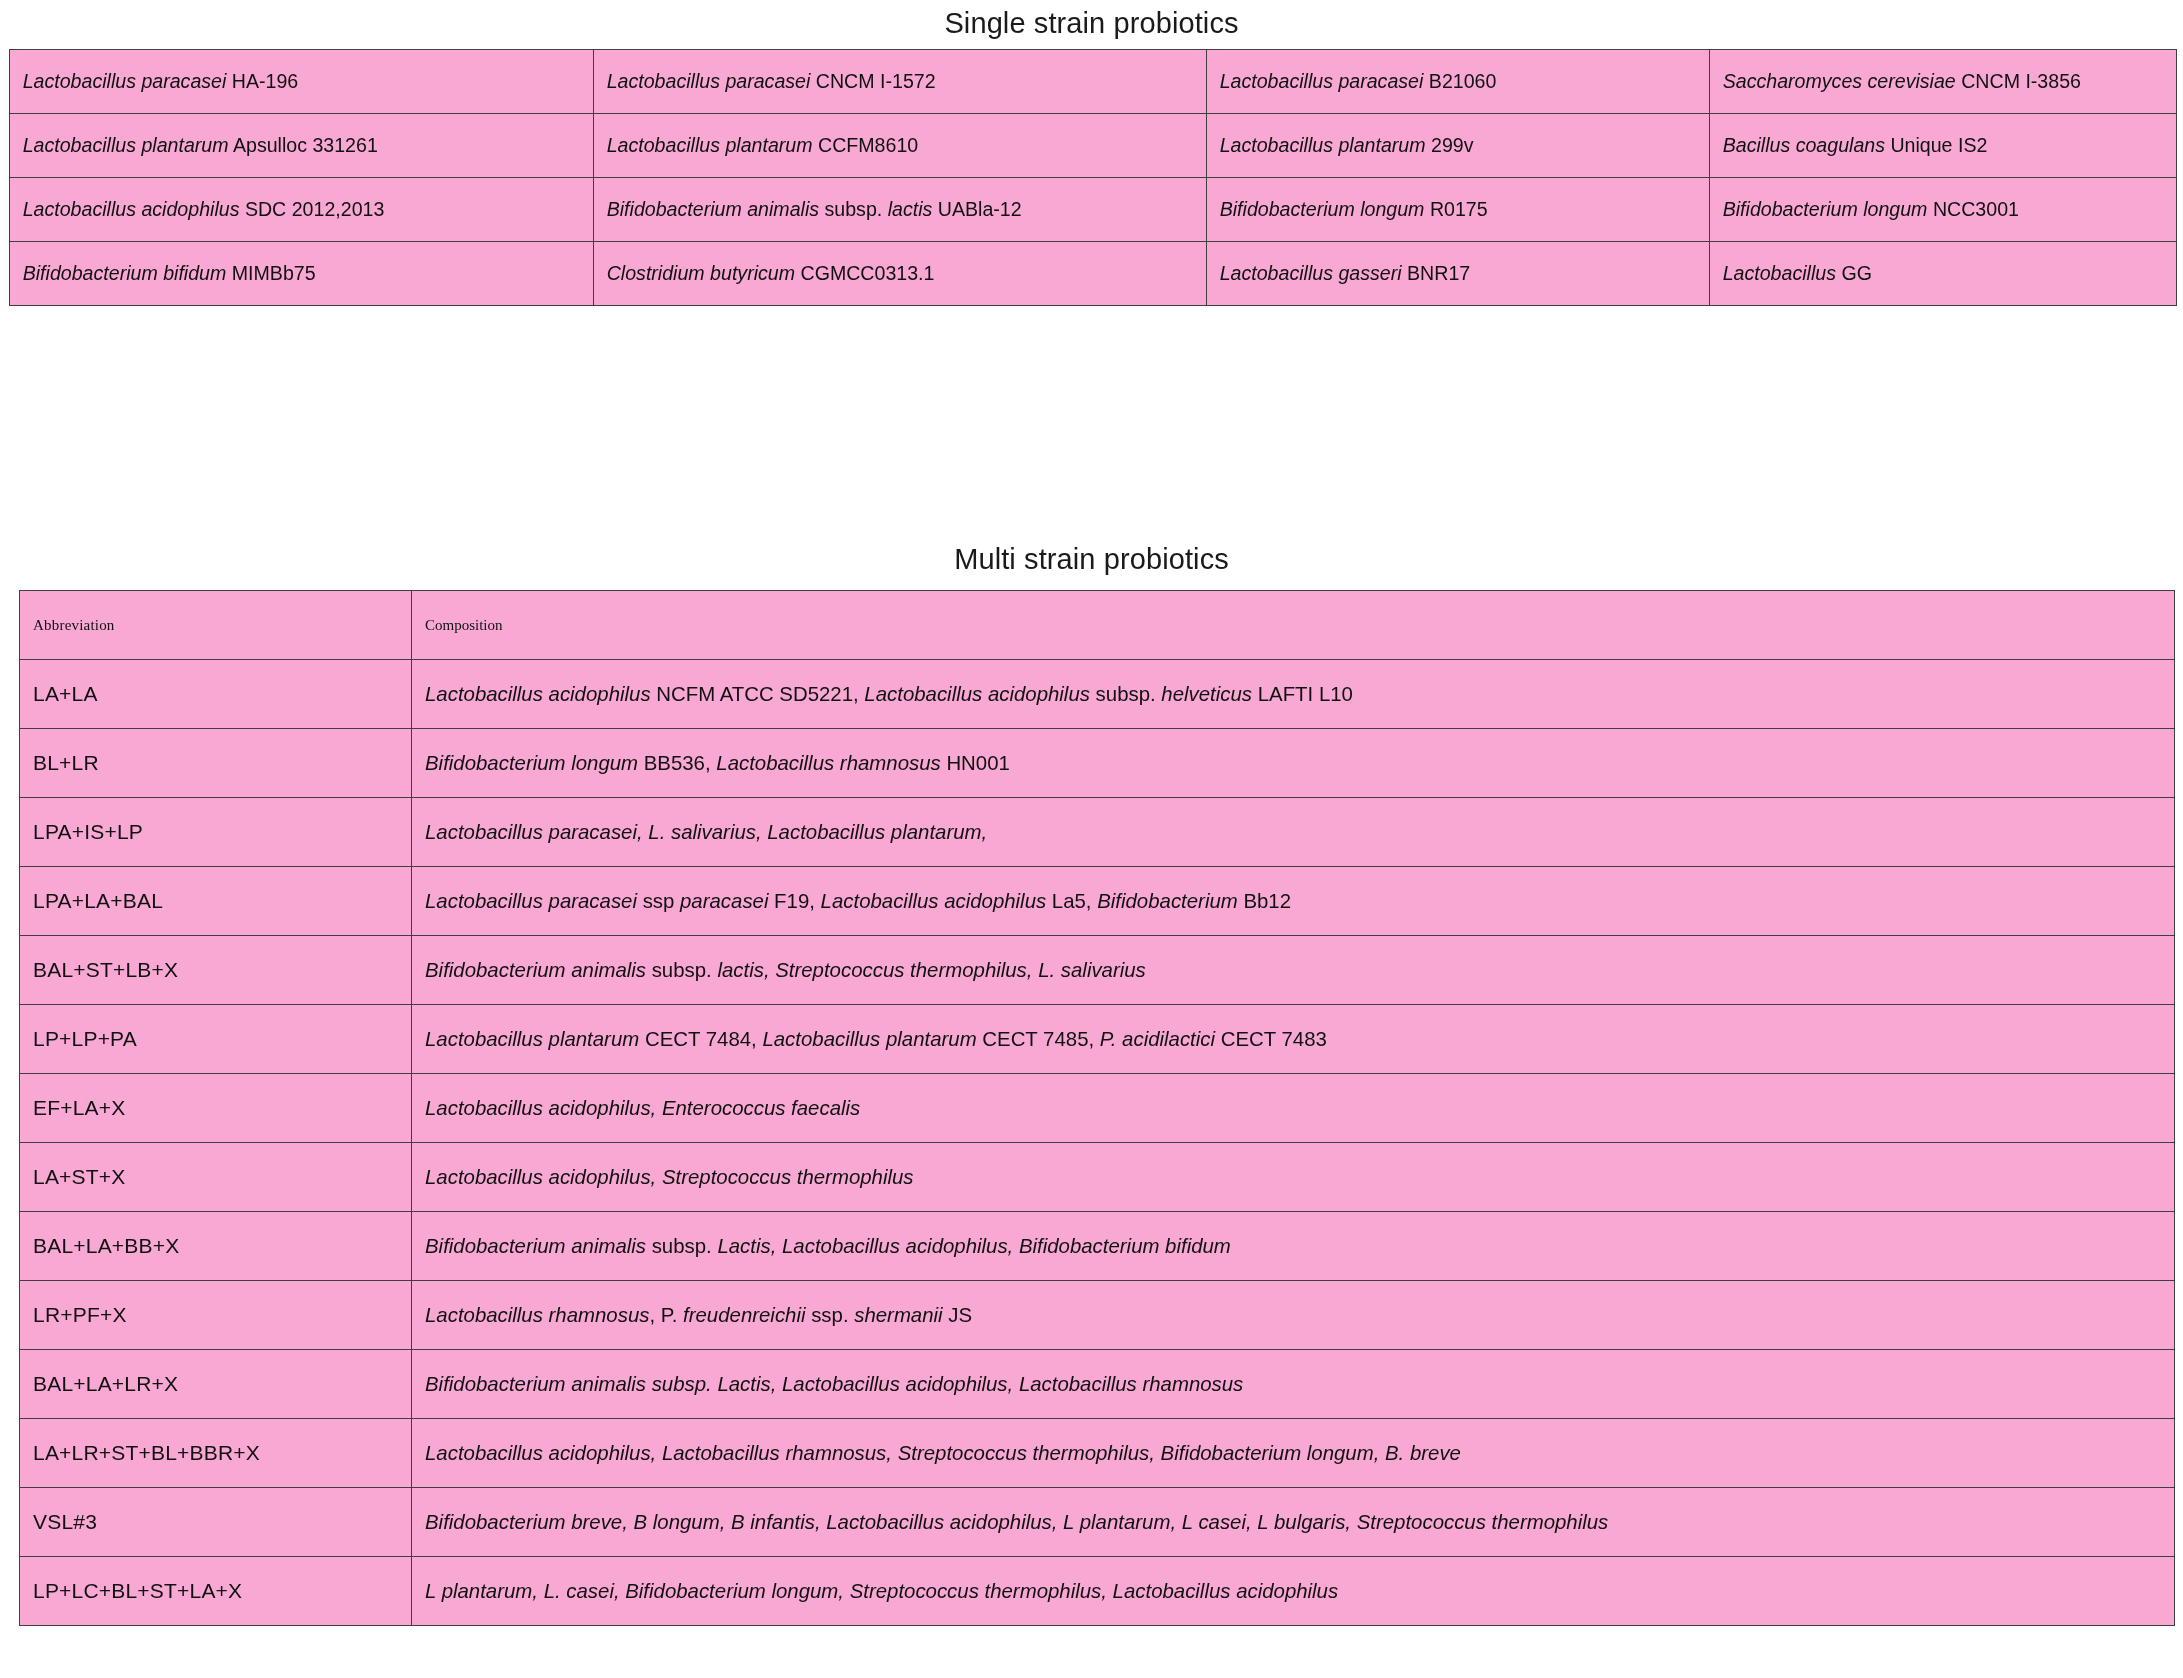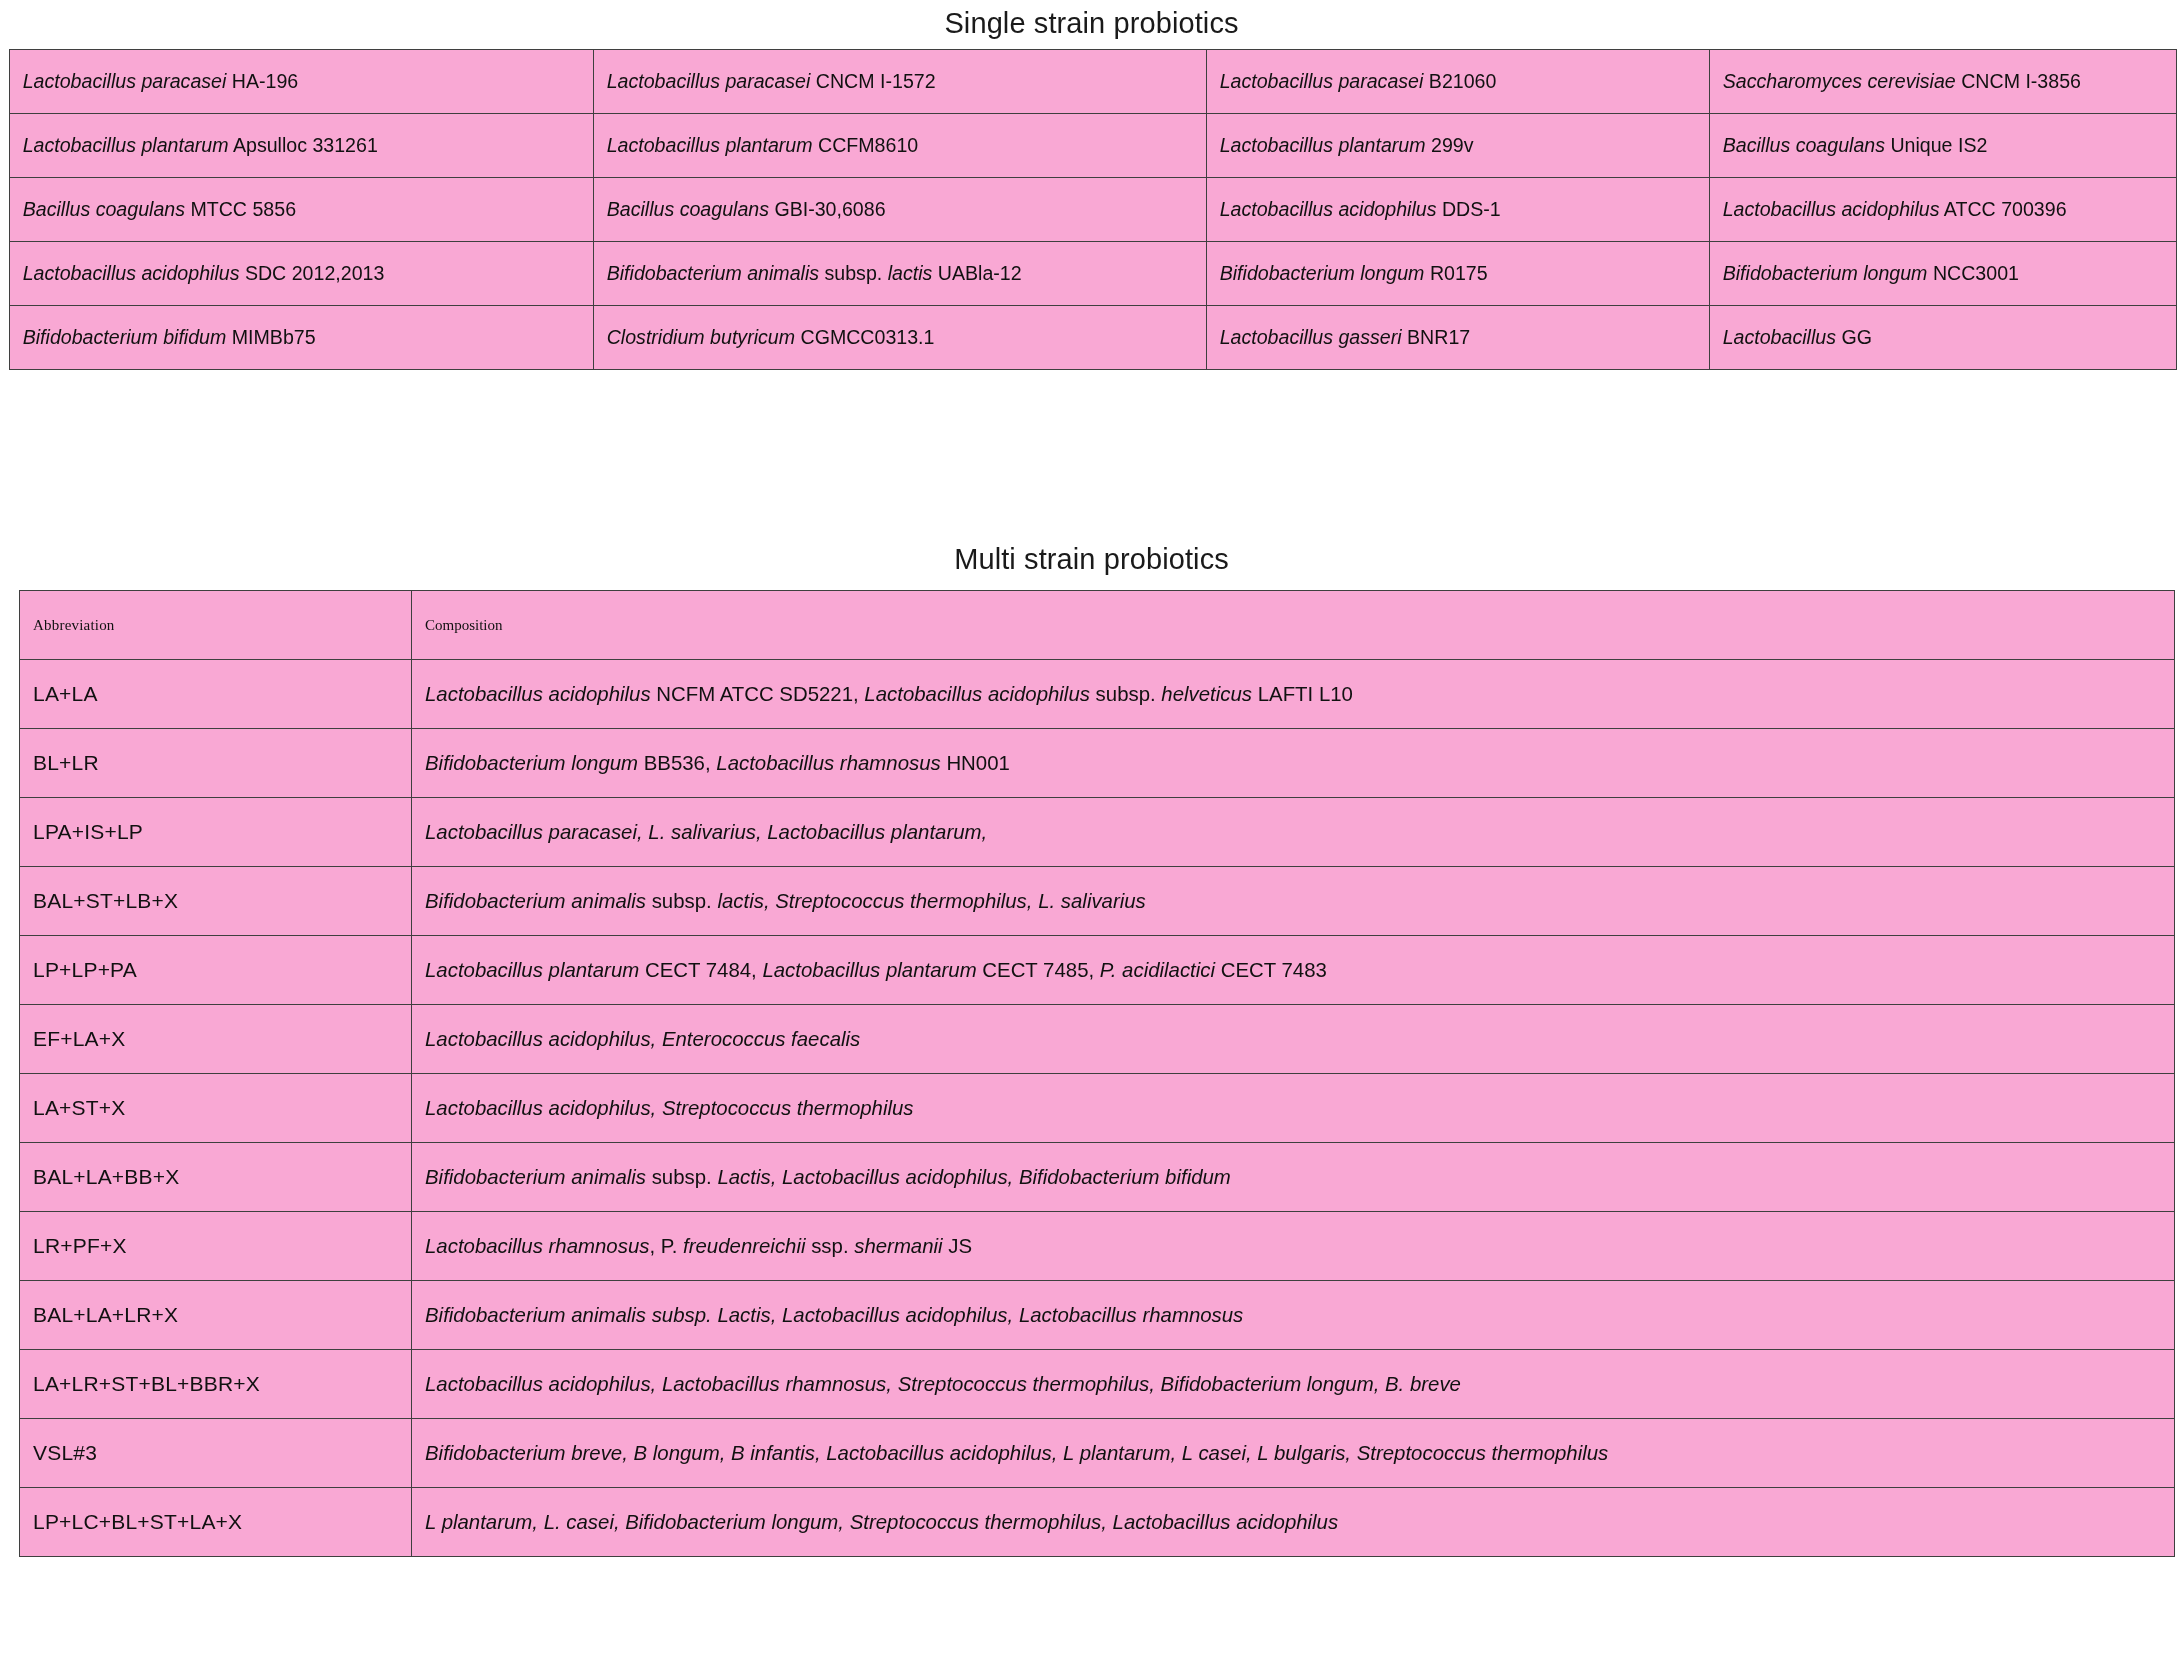--- a/index.html
+++ b/index.html
@@ -128,26 +128,20 @@
           <td><i>Lactobacillus paracasei</i> HA-196</td>
           <td><i>Lactobacillus paracasei</i> CNCM I-1572</td>
           <td><i>Lactobacillus paracasei</i> B21060</td>
           <td><i>Saccharomyces cerevisiae</i> CNCM I-3856</td>
         </tr>
         <tr>
           <td><i>Lactobacillus plantarum</i> Apsulloc 331261</td>
           <td><i>Lactobacillus plantarum</i> CCFM8610</td>
           <td><i>Lactobacillus plantarum</i> 299v</td>
           <td><i>Bacillus coagulans</i> Unique IS2</td>
-        </tr>
-        <tr>
-          <td><i>Bacillus coagulans</i> MTCC 5856</td>
-          <td><i>Bacillus coagulans</i> GBI-30,6086</td>
-          <td><i>Lactobacillus acidophilus</i> DDS-1</td>
-          <td><i>Lactobacillus acidophilus</i> ATCC 700396</td>
         </tr>
         <tr>
           <td><i>Lactobacillus acidophilus</i> SDC 2012,2013</td>
           <td><i>Bifidobacterium animalis</i> subsp.<i> lactis</i> UABla-12</td>
           <td><i>Bifidobacterium longum</i> R0175</td>
           <td><i>Bifidobacterium longum</i> NCC3001</td>
         </tr>
         <tr>
           <td><i>Bifidobacterium bifidum</i> MIMBb75</td>
           <td><i>Clostridium butyricum</i> CGMCC0313.1</td>
@@ -175,20 +169,24 @@
         </tr>
         <tr>
           <td class="abbr-cell">BL+LR</td>
           <td class="comp-cell"><i>Bifidobacterium longum</i> BB536, <i>Lactobacillus rhamnosus</i> HN001</td>
         </tr>
         <tr>
           <td class="abbr-cell">LPA+IS+LP</td>
           <td class="comp-cell"><i>Lactobacillus paracasei, L. salivarius, Lactobacillus plantarum,</i></td>
         </tr>
         <tr>
+          <td class="abbr-cell">LPA+LA+BAL</td>
+          <td class="comp-cell"><i>Lactobacillus paracasei</i> ssp <i>paracasei</i> F19, <i>Lactobacillus acidophilus</i> La5, <i>Bifidobacterium</i> Bb12</td>
+        </tr>
+        <tr>
           <td class="abbr-cell">BAL+ST+LB+X</td>
           <td class="comp-cell"><i>Bifidobacterium animalis</i> subsp. <i>lactis, Streptococcus thermophilus, L. salivarius</i></td>
         </tr>
         <tr>
           <td class="abbr-cell">LP+LP+PA</td>
           <td class="comp-cell"><i>Lactobacillus plantarum</i> CECT 7484, <i>Lactobacillus plantarum</i> CECT 7485, <i>P. acidilactici</i> CECT 7483</td>
         </tr>
         <tr>
           <td class="abbr-cell">EF+LA+X</td>
           <td class="comp-cell"><i>Lactobacillus acidophilus, Enterococcus faecalis</i></td>

